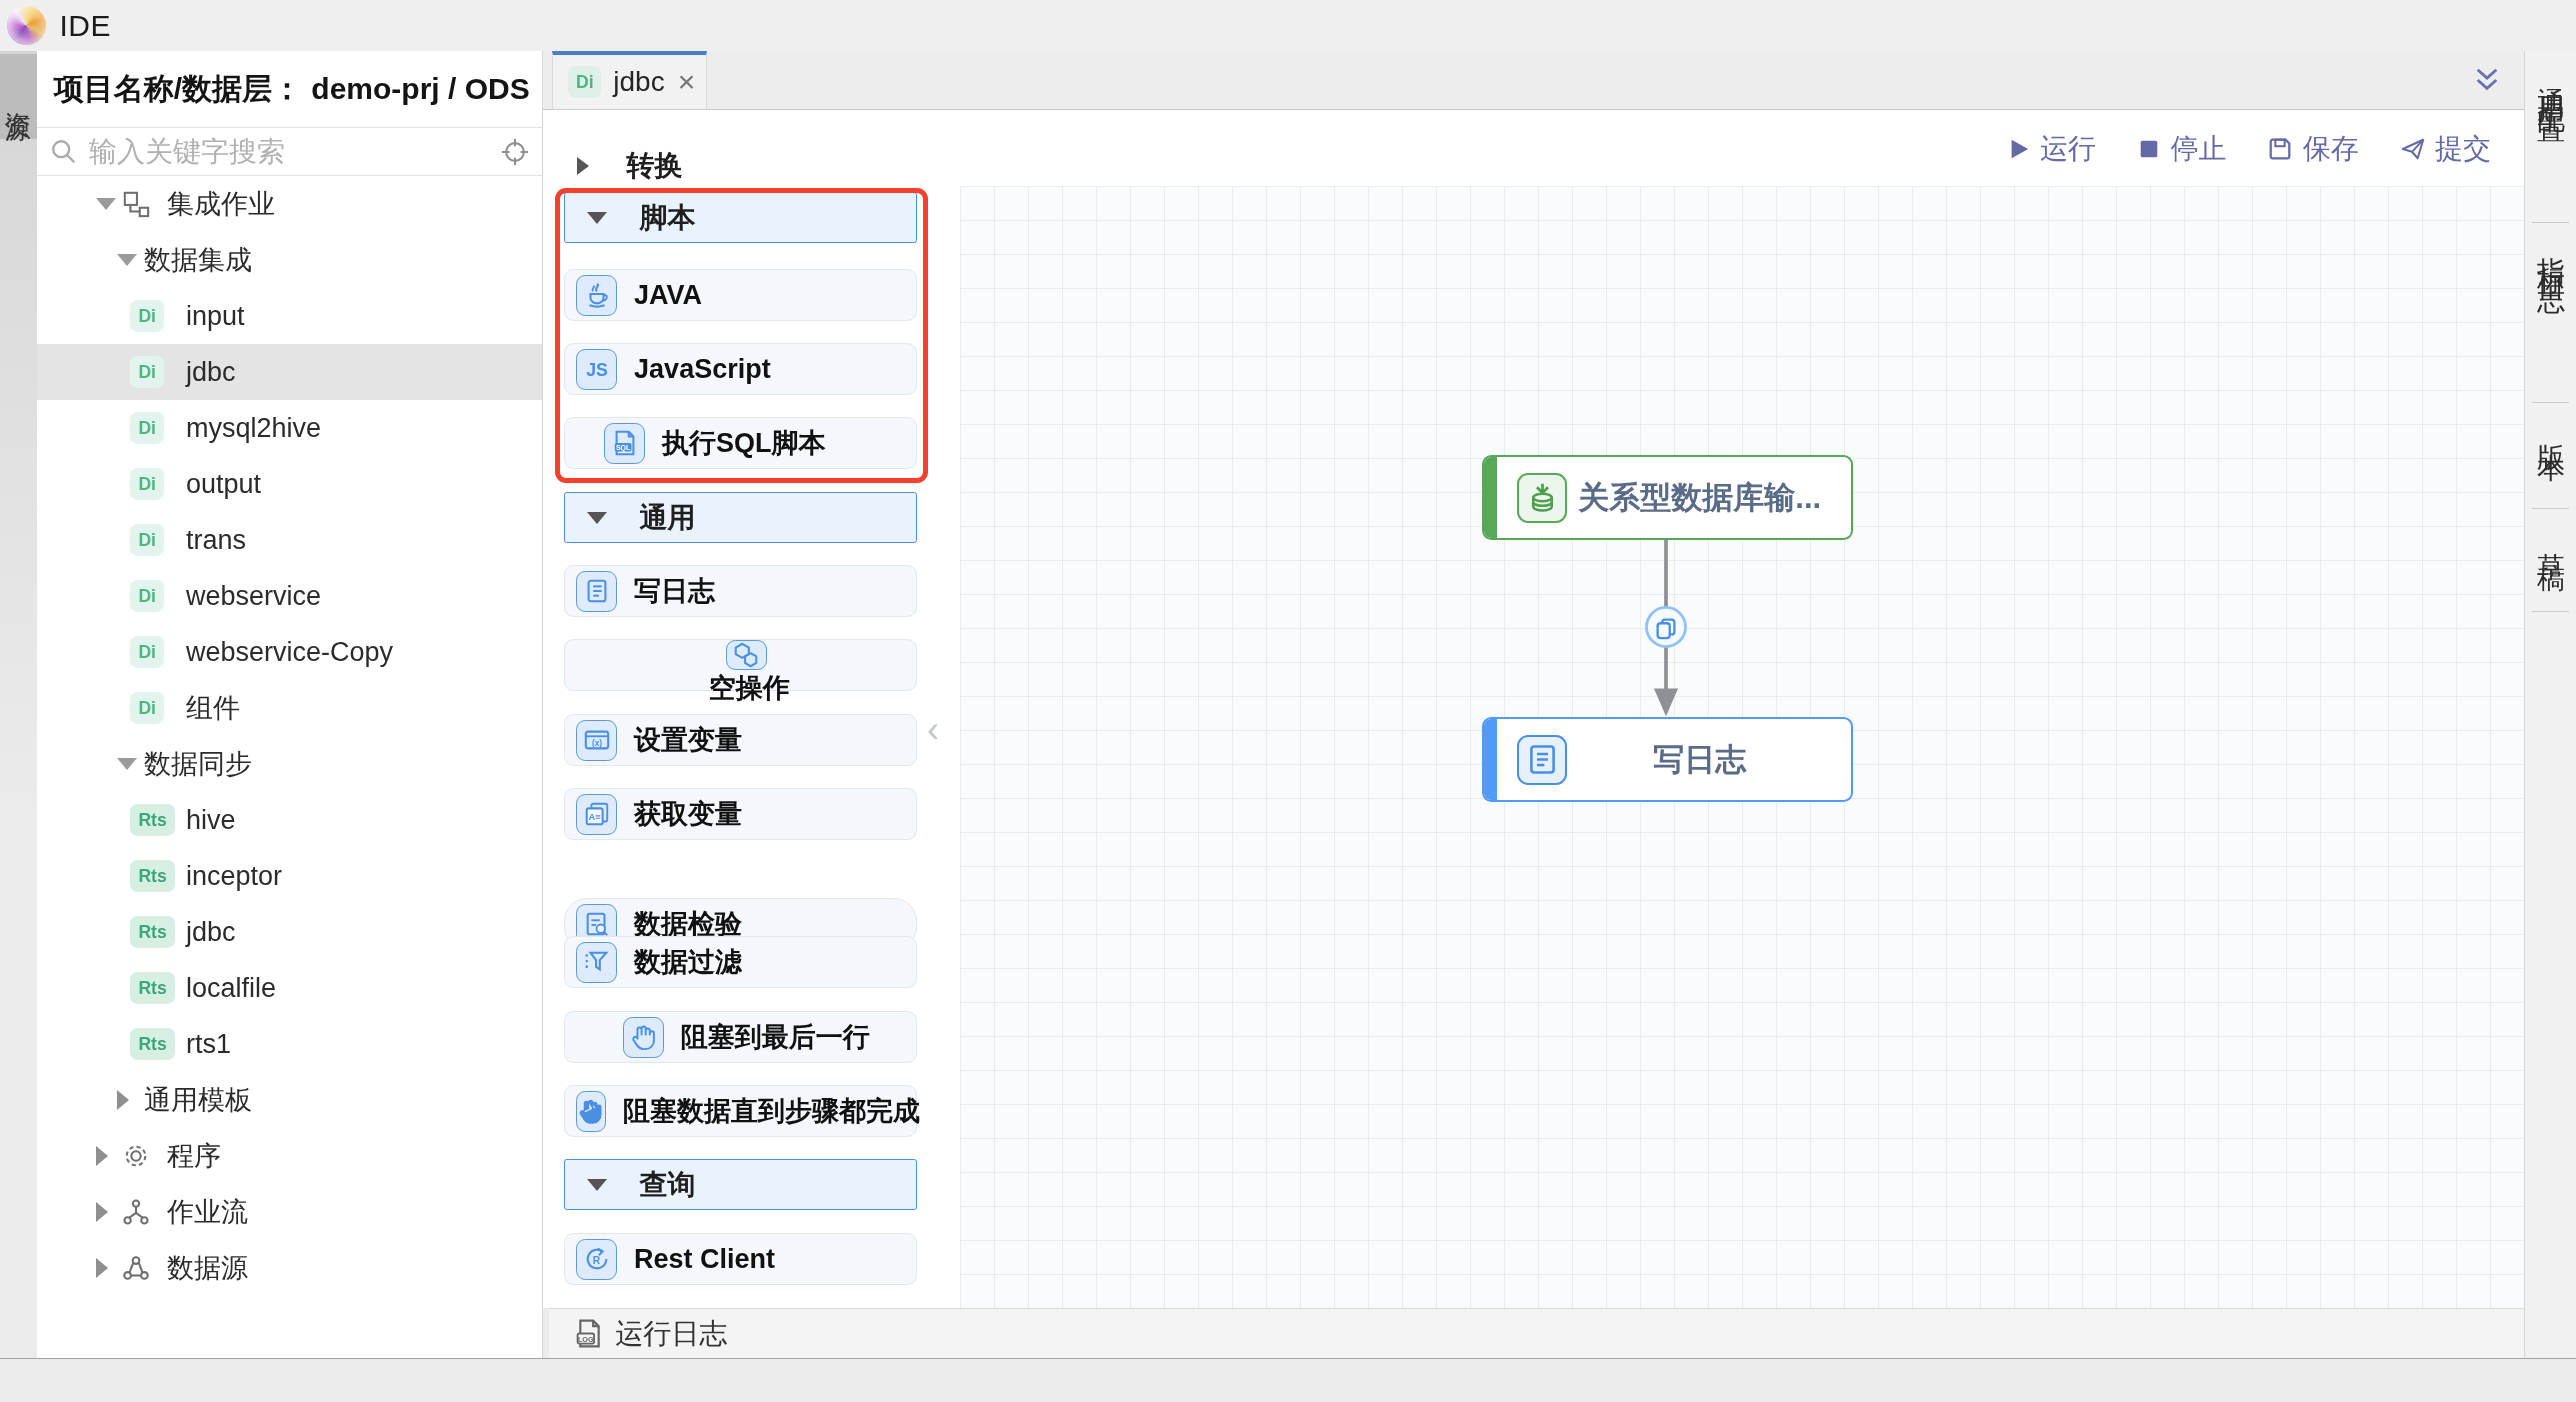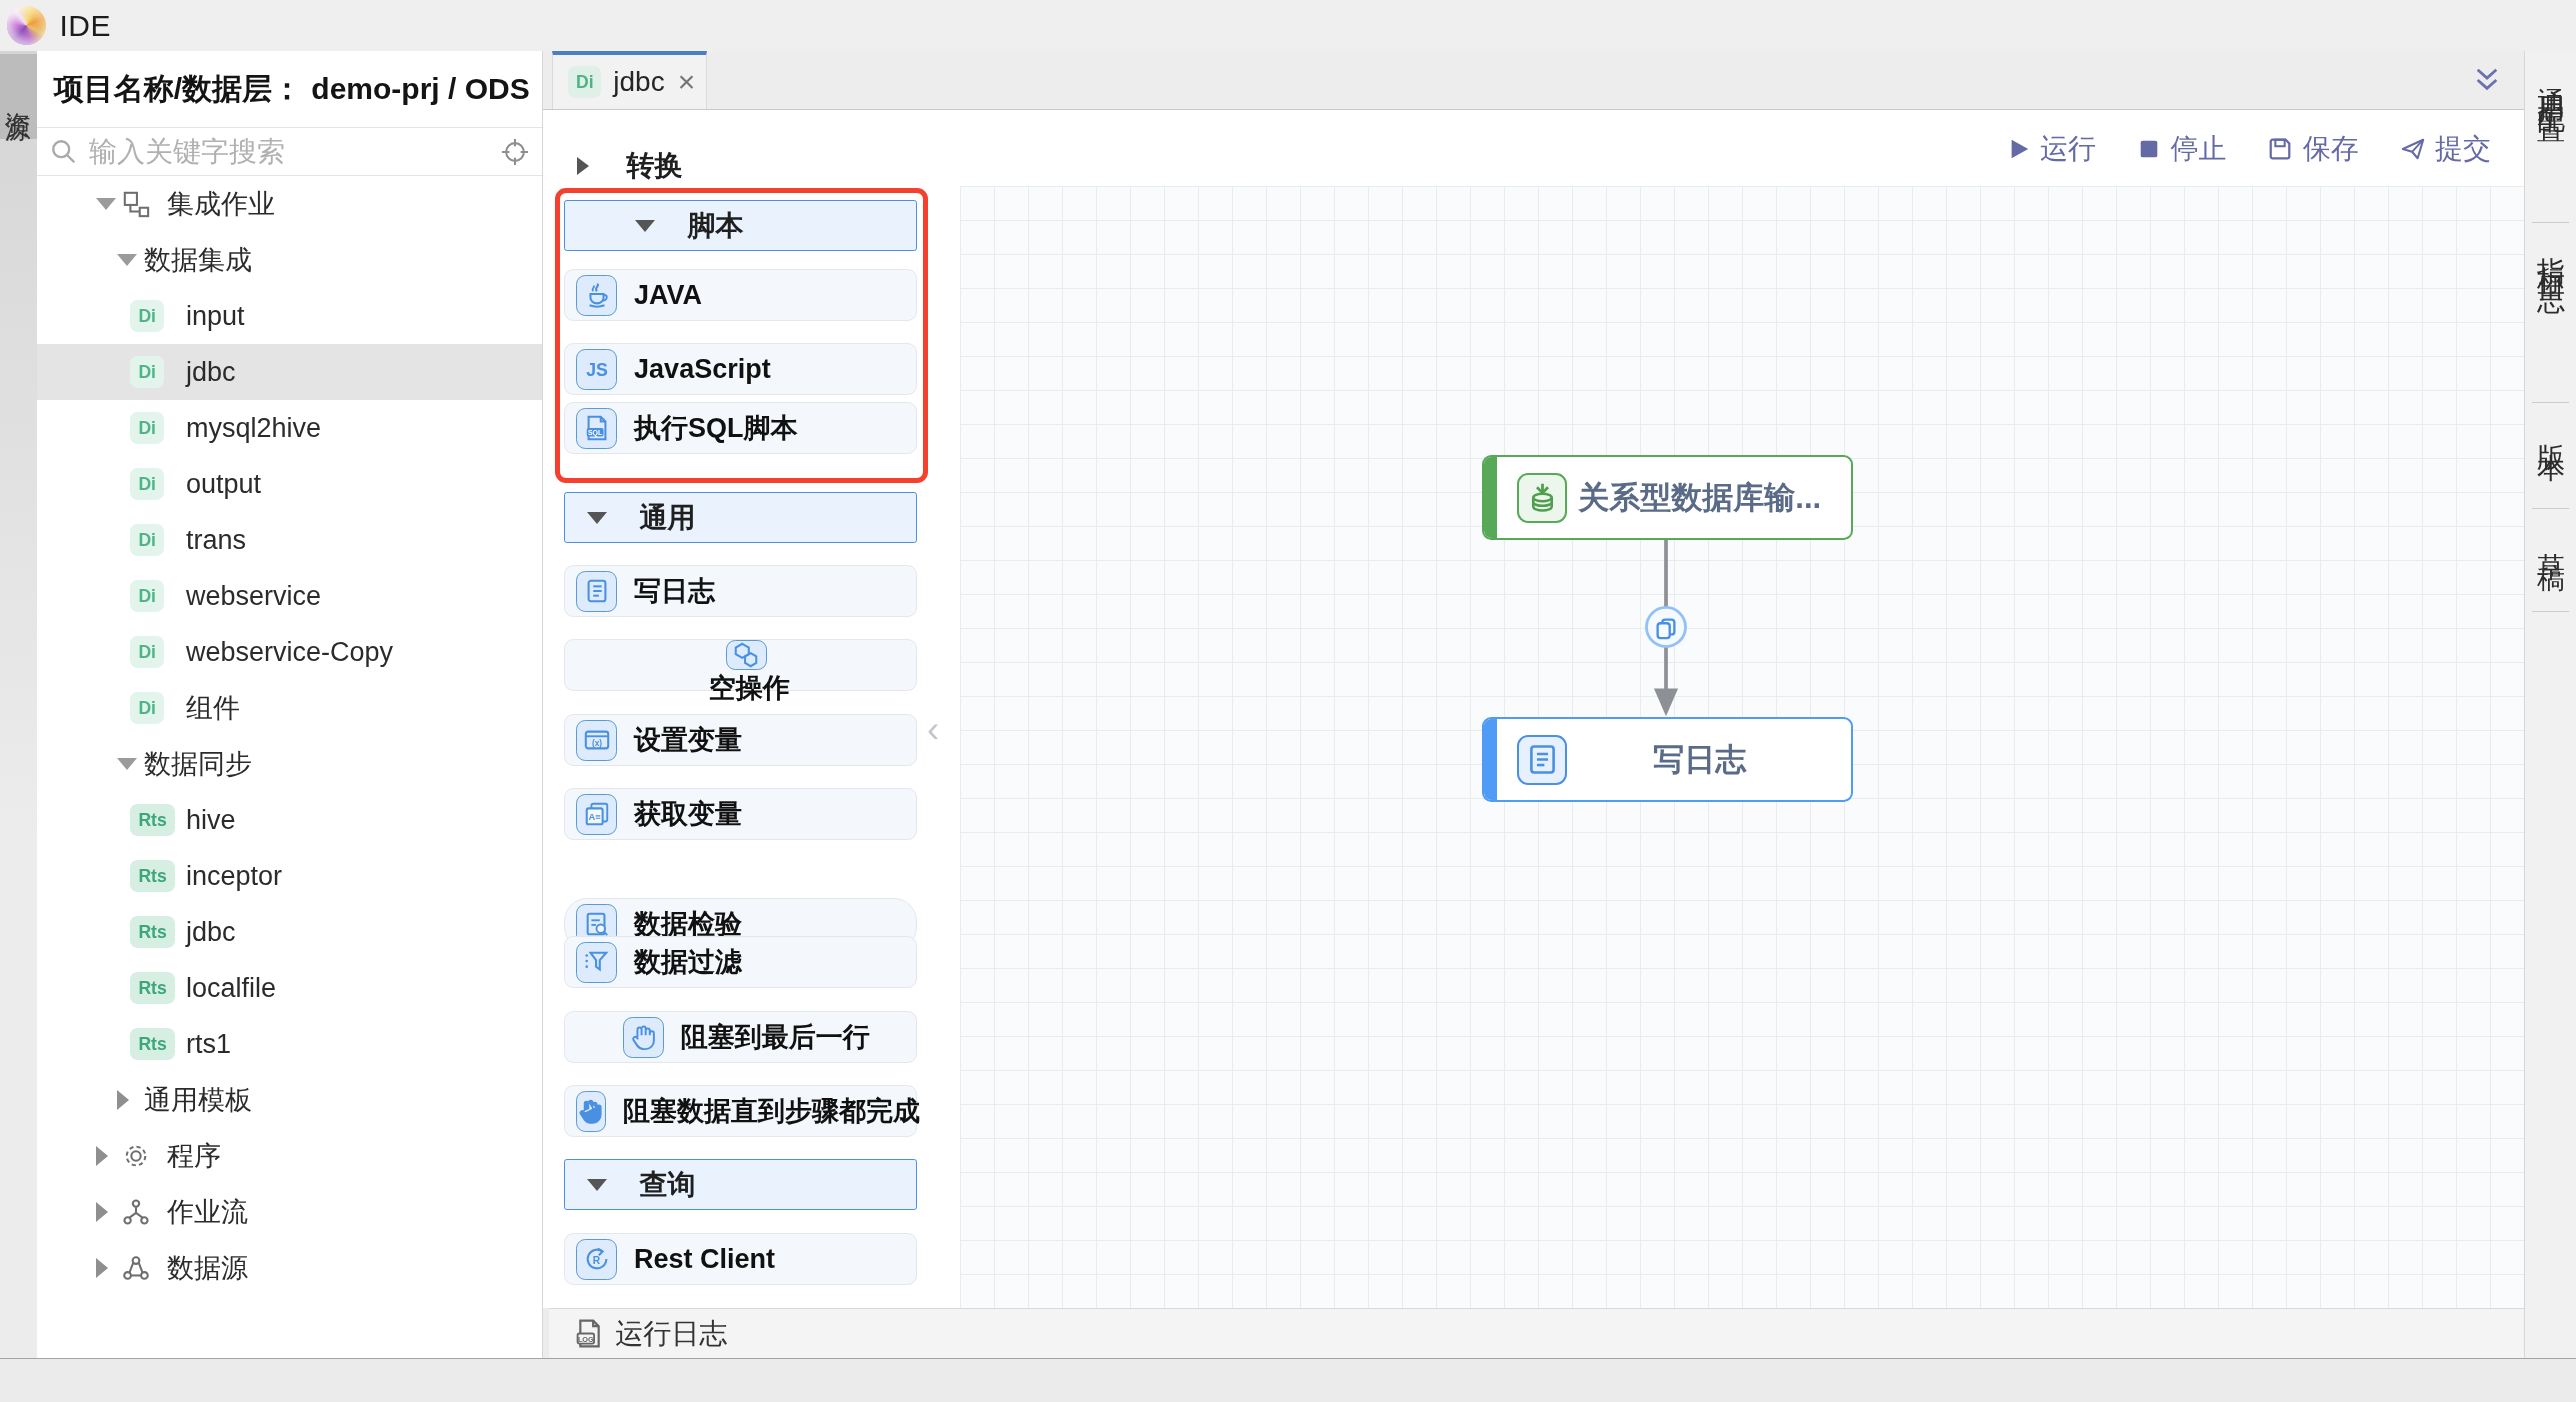--- a/index.html
+++ b/index.html
@@ -318,21 +318,21 @@
         </span>
         <span>提交</span>
       </div>
     </div>
 
   <div id="palette">
       <div class="prow-collapsed" style="top: 39px;">
         <span class="pcaret"></span>
         <span class="plabel">转换</span>
       </div>
-      <div class="psection" style="top: 90px; padding-left: 48px;">
+      <div class="psection" style="top: 82px;">
         <span class="pcaret"></span>
         <span class="plabel">脚本</span>
       </div>
       <div class="pitem" style="top: 159px;">
         <span class="ibox">
           <svg width="28" height="28" viewBox="0 0 30 30">
             <path d="M15 3 c4 2 -4 4 0 8" fill="none" stroke="#4a90e2" stroke-width="2.2"></path>
             <path d="M11 5 c3 1.5 -3 3 0 6" fill="none" stroke="#4a90e2" stroke-width="1.8"></path>
             <path d="M8 14 h14 v4 a7 6 0 0 1 -14 0 z" fill="none" stroke="#4a90e2" stroke-width="2.2"></path>
             <path d="M22 15 q5 0 3 4 q-1.5 2.5 -4 2" fill="none" stroke="#4a90e2" stroke-width="2"></path>
@@ -342,21 +342,21 @@
         <span class="plabel">JAVA</span>
       </div>
       <div class="pitem" style="top: 233px;">
         <span class="ibox">
           <svg width="28" height="28" viewBox="0 0 30 30">
             <text x="15" y="22" font-size="19" font-weight="bold" fill="#4a90e2" text-anchor="middle" font-family="Liberation Sans,sans-serif">JS</text>
           </svg>
         </span>
         <span class="plabel">JavaScript</span>
       </div>
-      <div class="pitem" style="top: 292px;">
+      <div class="pitem" style="top: 307px; padding-left: 28px;">
         <span class="ibox">
           <svg width="28" height="28" viewBox="0 0 30 30">
             <path d="M6 3 h13 l5 5 v19 h-18 z" fill="none" stroke="#4a90e2" stroke-width="2.2"></path>
             <path d="M19 3 v5 h5" fill="none" stroke="#4a90e2" stroke-width="2.2"></path>
             <rect x="4" y="15" width="18" height="9" rx="2" fill="#4a90e2"></rect>
             <text x="13" y="22.3" font-size="7.5" font-weight="bold" fill="#fff" text-anchor="middle" font-family="Liberation Sans,sans-serif">SQL</text>
           </svg>
         </span>
         <span class="plabel">执行SQL脚本</span>
       </div>

